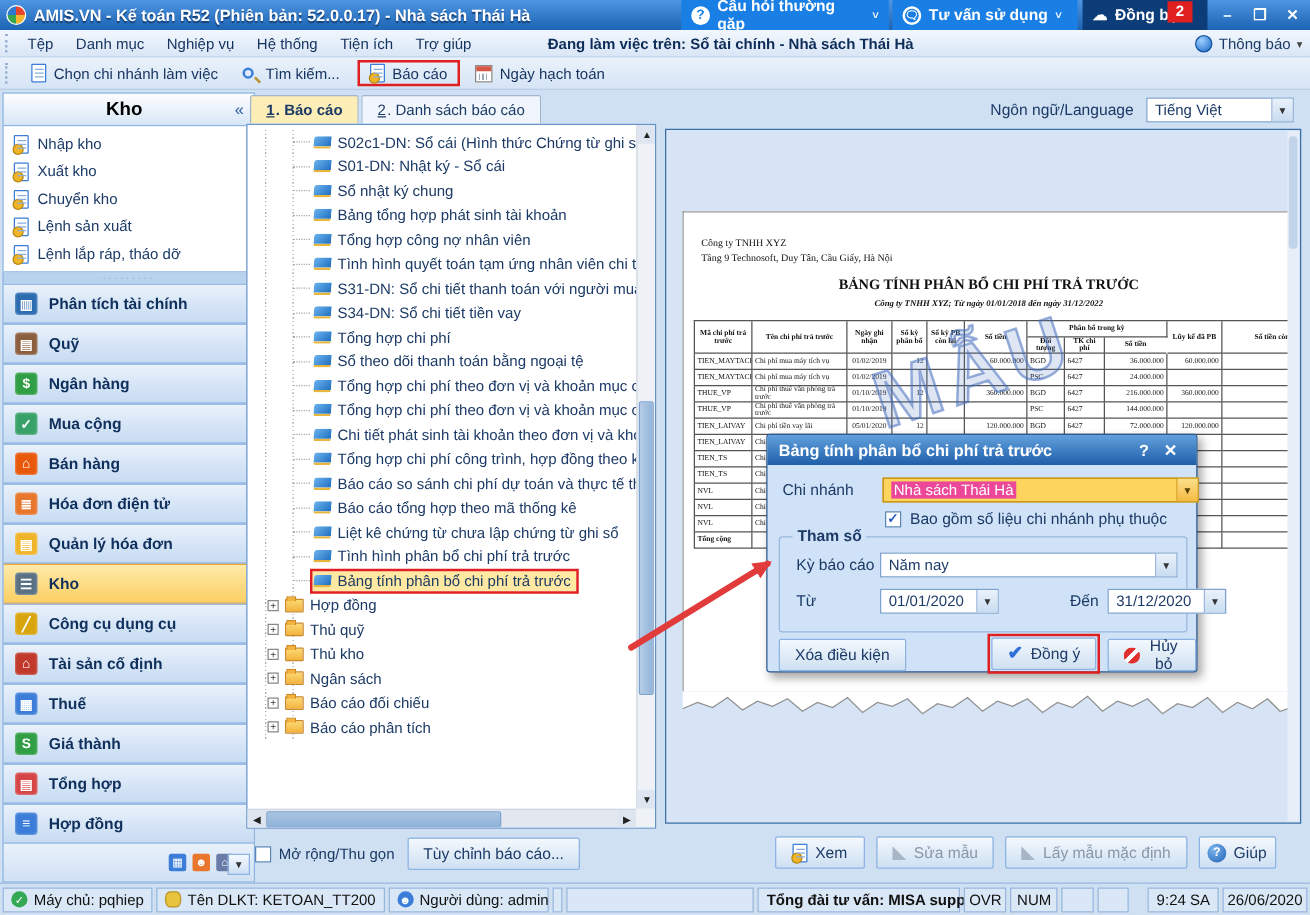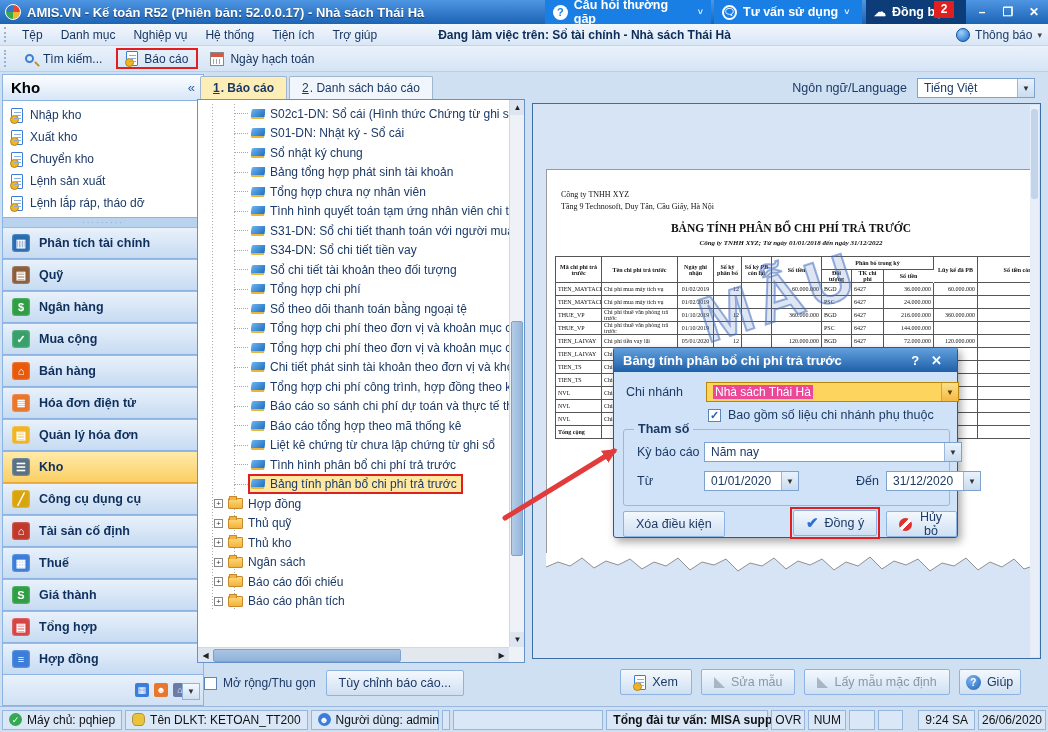--- a/index.html
+++ b/index.html
@@ -52,21 +52,21 @@
   .icon-search { width:9px; height:9px; border:2px solid #3b7dd8; border-radius:50%; position:relative; margin-right:3px; }
   .icon-search::after { content:""; position:absolute; left:7px; top:7px; width:6px; height:2px;
     background:#b8912e; transform:rotate(45deg); }
   .icon-calendar { width:14px; height:14px; background:#fff; border:1px solid #888; position:relative; }
   .icon-calendar::before { content:""; position:absolute; left:0; top:0; right:0; height:4px; background:#d65745; }
   .icon-calendar::after { content:""; position:absolute; left:2px; top:6px; width:9px; height:5px;
     background:repeating-linear-gradient(to right,#9ab 0 1px,transparent 1px 3px); }
 
   
   .sidebar { position:absolute; left:2px; top:74px; width:202px; height:632px;
-    background:#b9d2ee; border:1px solid #8db3e2; display:flex; flex-direction:column; }
+    background:#b9d2ee; border:1px solid #8db3e2; display:flex; flex-direction:column;text-align:center; }
   .sidebar-head { height:26px; background:linear-gradient(#fdfeff,#d7e6f7); border-bottom:1px solid #8db3e2;
     display:flex; align-items:center; padding:0 8px; }
   .sidebar-head .t { font-size:15px; font-weight:bold; color:#000; flex:1; }
   .collapse { color:#2b5a9e; font-size:13px; cursor:pointer; }
   .shortcut-box { background:#fff; border-bottom:1px solid #8db3e2; padding:3px 0; position:relative; }
   .shortcut { height:22px; display:flex; align-items:center; gap:7px; padding:0 8px; cursor:pointer; color:#1c3a66; }
   .shortcut-combo { position:absolute; right:3px; bottom:5px; width:18px; height:17px; background:linear-gradient(#f4f9ff,#cddff2);
     border:1px solid #8db3e2; font-size:8px; color:#333; display:flex; align-items:center; justify-content:center; cursor:pointer; }
   .splitter { height:9px; display:flex; align-items:center; justify-content:center; color:#8aa6c8; font-size:8px; letter-spacing:2px; cursor:row-resize; }
   .module { height:32px; border-top:1px solid #9cbbe2; border-bottom:1px solid #8db3e2;
@@ -248,20 +248,24 @@
   <span class="notify">
     <span class="globe"></span>
     <span>Thông báo</span>
     <span class="chev" style="color:#333">▾</span>
   </span>
 </div>
 
 <div class="toolbar">
   <span class="grip"></span>
   <span class="tool-item">
+    <span class="icon-page"></span>
+    <span>Chọn chi nhánh làm việc</span>
+  </span>
+  <span class="tool-item">
     <span class="icon-search"></span>
     <span>Tìm kiếm...</span>
   </span>
   <span class="tool-item reports-wrap red-box">
     <span class="icon-page gold"></span>
     <span>Báo cáo</span>
   </span>
   <span class="tool-item">
     <span class="icon-calendar"></span>
     <span>Ngày hạch toán</span>
@@ -432,21 +436,21 @@
             <span class="row-inner">
               <span class="icon-book"></span>
               <span>Bảng tổng hợp phát sinh tài khoản</span>
             </span>
           </div>
 
           <div class="tree-row">
             <span class="dots"></span>
             <span class="row-inner">
               <span class="icon-book"></span>
-              <span>Tổng hợp chưa nợ nhân viên</span>
+              <span>Tổng hợp công nợ nhân viên</span>
             </span>
           </div>
 
           <div class="tree-row">
             <span class="dots"></span>
             <span class="row-inner">
               <span class="icon-book"></span>
               <span>Tình hình quyết toán tạm ứng nhân viên chi tiết t</span>
             </span>
           </div>
@@ -460,27 +464,20 @@
           </div>
 
           <div class="tree-row">
             <span class="dots"></span>
             <span class="row-inner">
               <span class="icon-book"></span>
               <span>S34-DN: Sổ chi tiết tiền vay</span>
             </span>
           </div>
 
-          <div class="tree-row">
-            <span class="dots"></span>
-            <span class="row-inner">
-              <span class="icon-book"></span>
-              <span>Sổ chi tiết tài khoản theo đối tượng</span>
-            </span>
-          </div>
 
           <div class="tree-row">
             <span class="dots"></span>
             <span class="row-inner">
               <span class="icon-book"></span>
               <span>Tổng hợp chi phí</span>
             </span>
           </div>
 
           <div class="tree-row">
@@ -859,21 +856,21 @@
   <div class="dlg-row" style="left:94px;top:60px;gap:7px;">
     <span class="checkbox">✓</span>
     <span class="lbl">Bao gồm số liệu chi nhánh phụ thuộc</span>
   </div>
   <div class="fieldset">
     <span class="legend">Tham số</span>
     <div class="dlg-row" style="left:13px;top:15px;">
       <span class="lbl">Kỳ báo cáo</span>
     </div>
     <div class="dlg-row" style="left:80px;top:12px;">
-      <span class="combo" style="width:258px">
+      <span class="combo" style="width:238px">
         <span class="val">Năm nay</span>
         <span class="arrow">▼</span>
       </span>
     </div>
     <div class="dlg-row" style="left:13px;top:44px;">
       <span class="lbl">Từ</span>
     </div>
     <div class="dlg-row" style="left:80px;top:41px;">
       <span class="combo" style="width:95px">
         <span class="val">01/01/2020</span>

